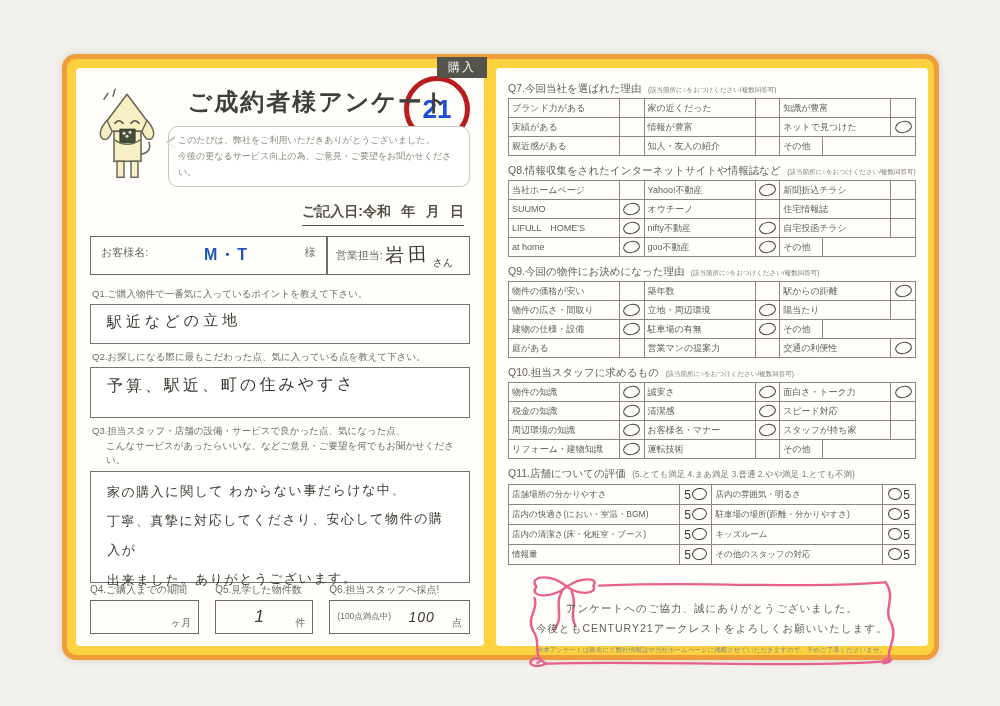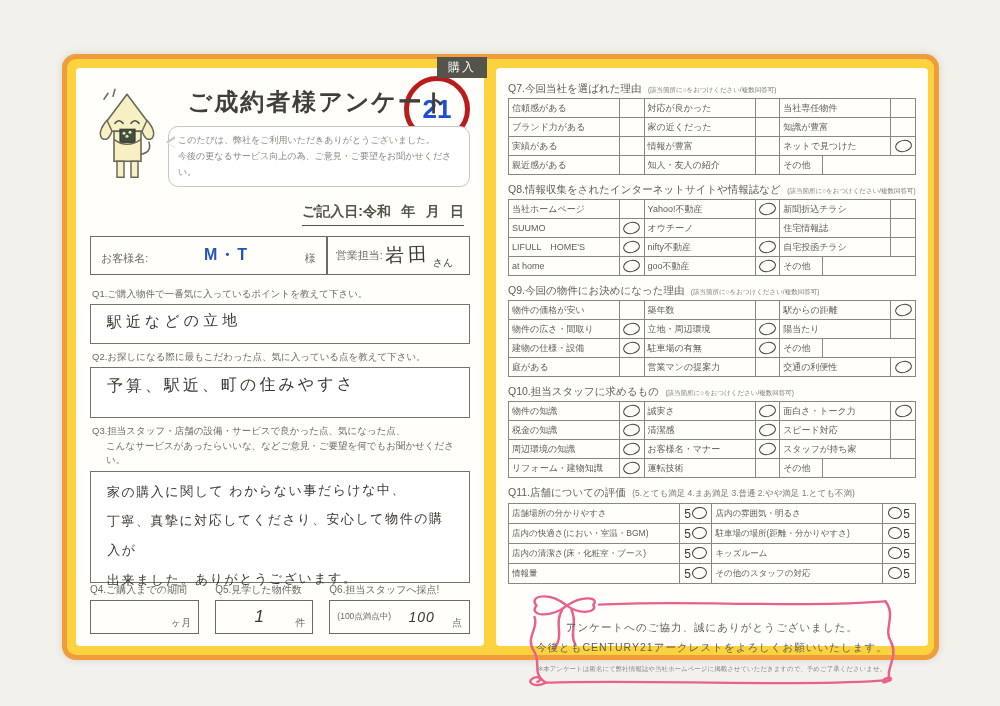--- a/index.html
+++ b/index.html
@@ -25,21 +25,21 @@
   .bubble{position:relative;border:1.5px solid #c9c7bd;border-radius:10px;background:#fff;
           padding:5px 9px;font-size:9px;color:#8b897e;line-height:1.8;width:fit-content;}
   .bubble::before{content:"";position:absolute;left:-9px;top:9px;border:6px solid transparent;
           border-right:9px solid #c9c7bd;}
   .bubble::after{content:"";position:absolute;left:-6px;top:11px;border:5px solid transparent;
           border-right:8px solid #fff;}
   .date-line{display:flex;align-items:flex-end;justify-content:space-between;width:162px;
           margin:16px 6px 6px auto;border-bottom:1.5px solid #55534a;font-size:14px;font-weight:bold;
           color:#55534a;padding-bottom:4px;}
   .id-row{display:flex;justify-content:space-between;margin:4px 0 6px;}
-  .cust-box{width:248px;border:1.5px solid #6d6b62;padding:8px 10px;display:flex;align-items:flex-end;
+  .cust-box{width:248px;border:1.5px solid #6d6b62;padding:8px 10px;display:flex;align-items:flex-start;
           font-size:11px;color:#6d6b62;box-sizing:border-box;}
   .cust-name{flex:1;text-align:center;color:#2353bb;font-weight:bold;font-size:16px;letter-spacing:2px;}
   .agent-box{width:150px;border:1.5px solid #6d6b62;padding:4px 8px;display:flex;align-items:center;
           font-size:11px;color:#6d6b62;box-sizing:border-box;}
   .agent-name{font-size:19px;color:#35342e;margin-left:2px;letter-spacing:4px;transform:rotate(-2deg);}
   .agent-suffix{font-size:10px;color:#35342e;align-self:flex-end;margin-left:2px;}
 
   .q-lbl{font-size:9.5px;color:#6d6b62;margin:6px 2px 3px;line-height:1.55;}
   .ans-box{border:1.5px solid #75736a;background:#fff;padding:7px 16px;box-sizing:border-box;}
   .hand{color:#3a382f;}
@@ -208,28 +208,20 @@
     <table class="opt-table">
       <colgroup>
           <col class="c-lbl">
           <col class="c-mk">
           <col class="c-lbl">
           <col class="c-mk">
           <col class="c-lbl">
           <col class="c-mk">
         </colgroup>
       <tbody>
-          <tr>
-        <td class="lbl">信頼感がある</td>
-        <td class="mk"></td>
-        <td class="lbl">対応が良かった</td>
-        <td class="mk"></td>
-        <td class="lbl">当社専任物件</td>
-        <td class="mk"></td>
-      </tr>
       <tr>
         <td class="lbl">ブランド力がある</td>
         <td class="mk"></td>
         <td class="lbl">家の近くだった</td>
         <td class="mk"></td>
         <td class="lbl">知識が豊富</td>
         <td class="mk"></td>
       </tr>
       <tr>
         <td class="lbl">実績がある</td>

